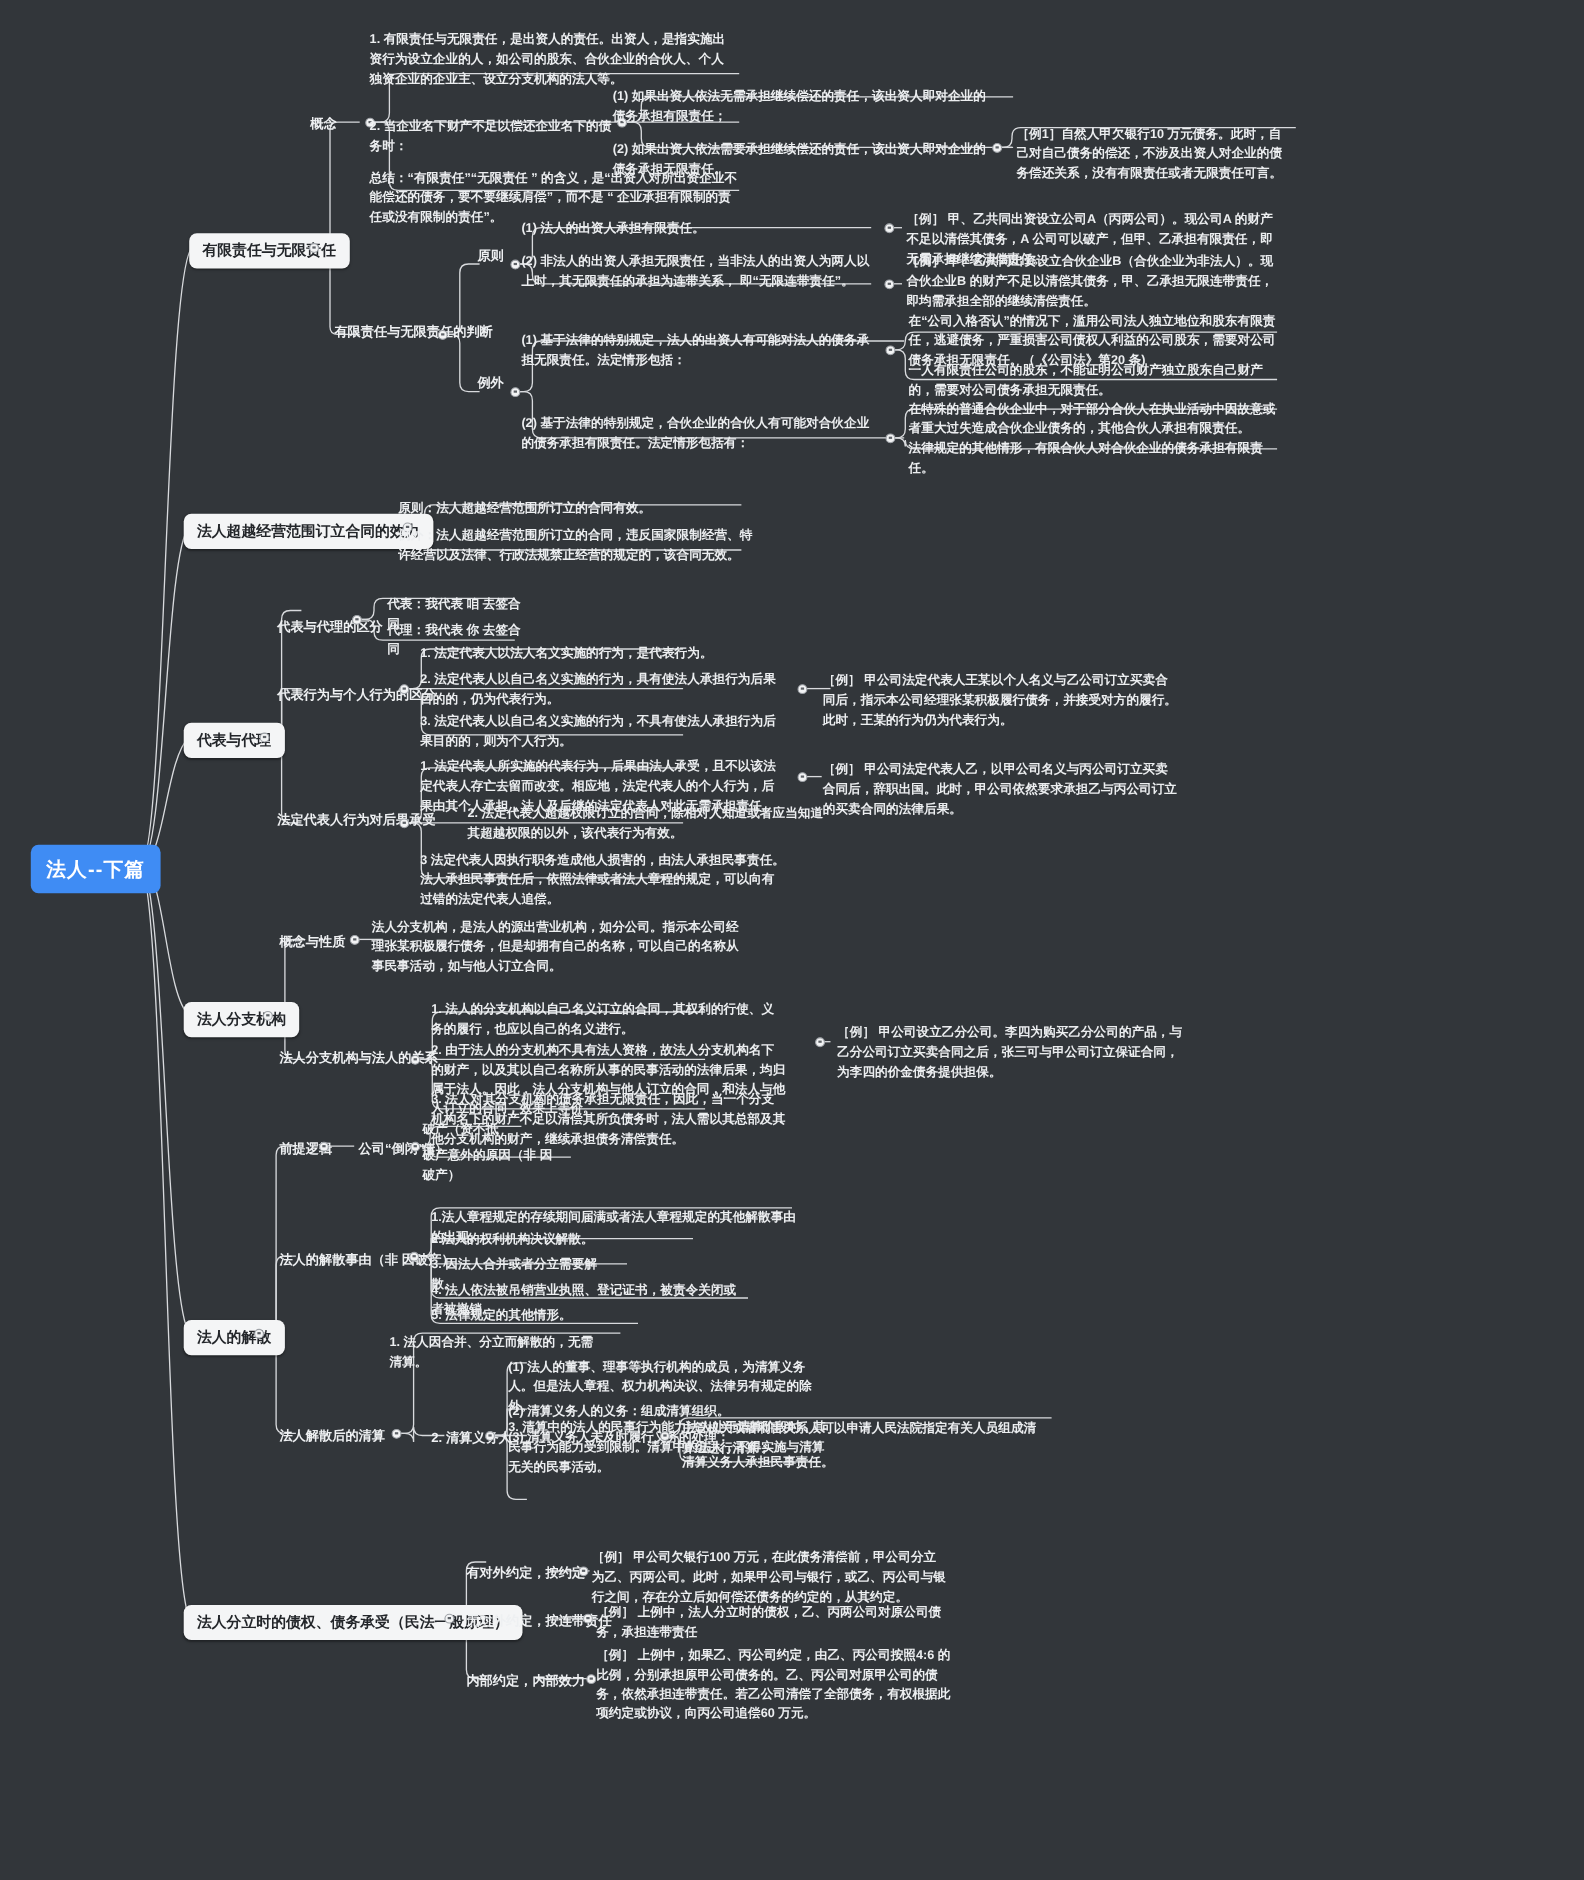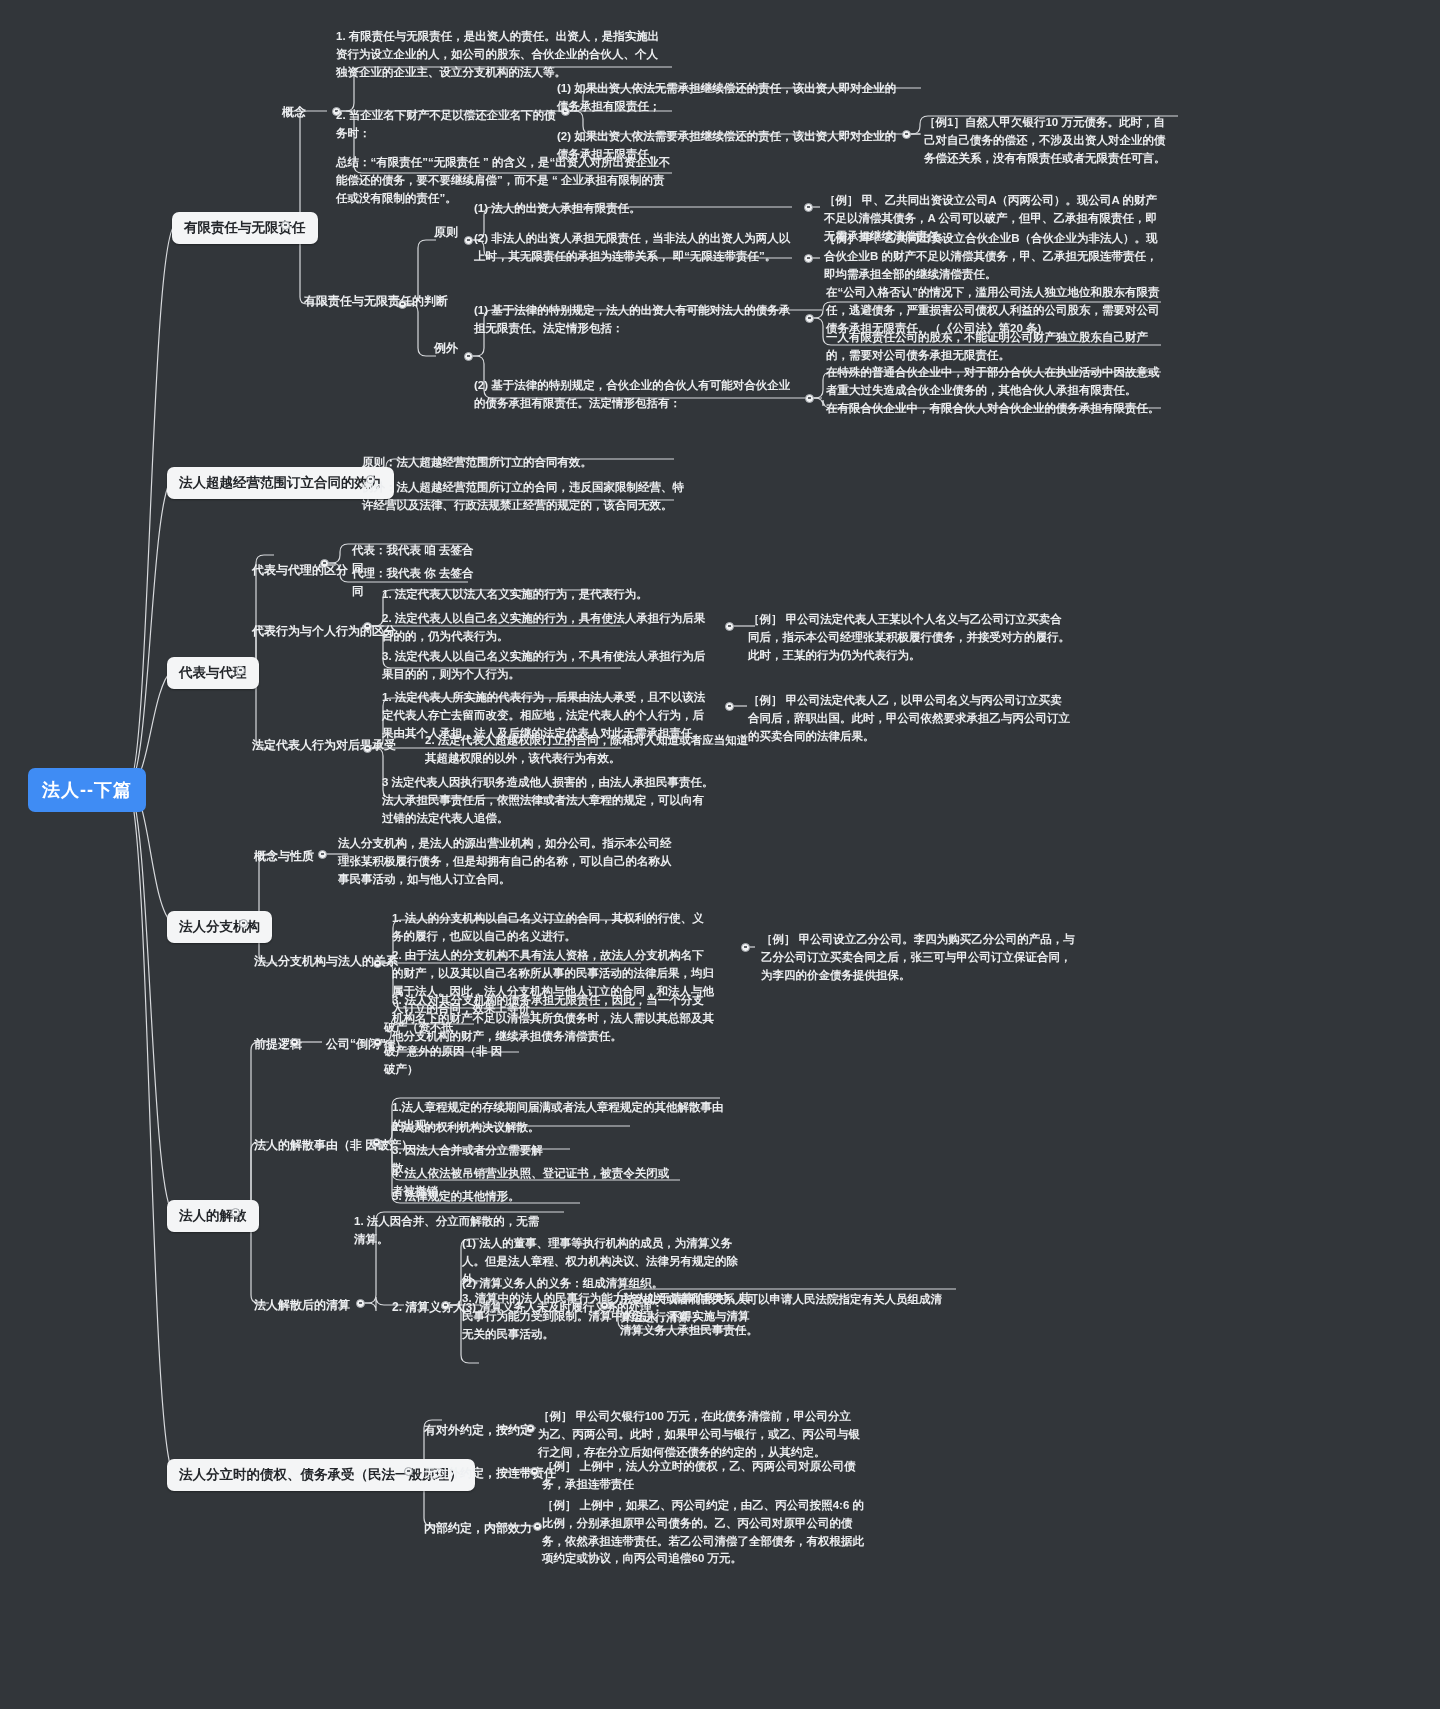--- a/index.html
+++ b/index.html
@@ -184,21 +184,21 @@
 
   <div class="node lv2" style="left:430px;top:338px;">例外</div>
   <div class="dot minus" style="left:464px;top:352px;"></div>
   <div class="node leaf" style="left:470px;top:300px;width:330px;">(1) 基于法律的特别规定，法人的出资人有可能对法人的债务承担无限责任。法定情形包括：</div>
   <div class="node leaf" style="left:470px;top:375px;width:330px;">(2) 基于法律的特别规定，合伙企业的合伙人有可能对合伙企业的债务承担有限责任。法定情形包括有：</div>
   <div class="dot minus" style="left:805px;top:314px;"></div>
   <div class="dot minus" style="left:805px;top:394px;"></div>
   <div class="node leaf" style="left:822px;top:282px;width:348px;">在“公司入格否认”的情况下，滥用公司法人独立地位和股东有限责任，逃避债务，严重损害公司债权人利益的公司股东，需要对公司债务承担无限责任。（《公司法》第20 条)</div>
   <div class="node leaf" style="left:822px;top:327px;width:348px;">一人有限责任公司的股东，不能证明公司财产独立股东自己财产的，需要对公司债务承担无限责任。</div>
   <div class="node leaf" style="left:822px;top:362px;width:348px;">在特殊的普通合伙企业中，对于部分合伙人在执业活动中因故意或者重大过失造成合伙企业债务的，其他合伙人承担有限责任。</div>
-  <div class="node leaf" style="left:822px;top:398px;width:348px;">在有限合伙企业中，有限合伙人对合伙企业的债务承担有限责任。</div>
+  <div class="node leaf" style="left:822px;top:398px;width:348px;">法律规定的其他情形，有限合伙人对合伙企业的债务承担有限责任。</div>
 
   <div class="node lv1" style="left:167px;top:467px;">法人超越经营范围订立合同的效力</div>
   <div class="dot minus" style="left:366px;top:475px;"></div>
   <div class="node leaf" style="left:358px;top:452px;width:330px;">原则：法人超越经营范围所订立的合同有效。</div>
   <div class="node leaf" style="left:358px;top:477px;width:330px;">例外：法人超越经营范围所订立的合同，违反国家限制经营、特许经营以及法律、行政法规禁止经营的规定的，该合同无效。</div>
 
   <div class="node lv1" style="left:167px;top:657px;">代表与代理</div>
   <div class="dot minus" style="left:236px;top:666px;"></div>
 
   <div class="node lv2" style="left:248px;top:560px;">代表与代理的区分</div>

